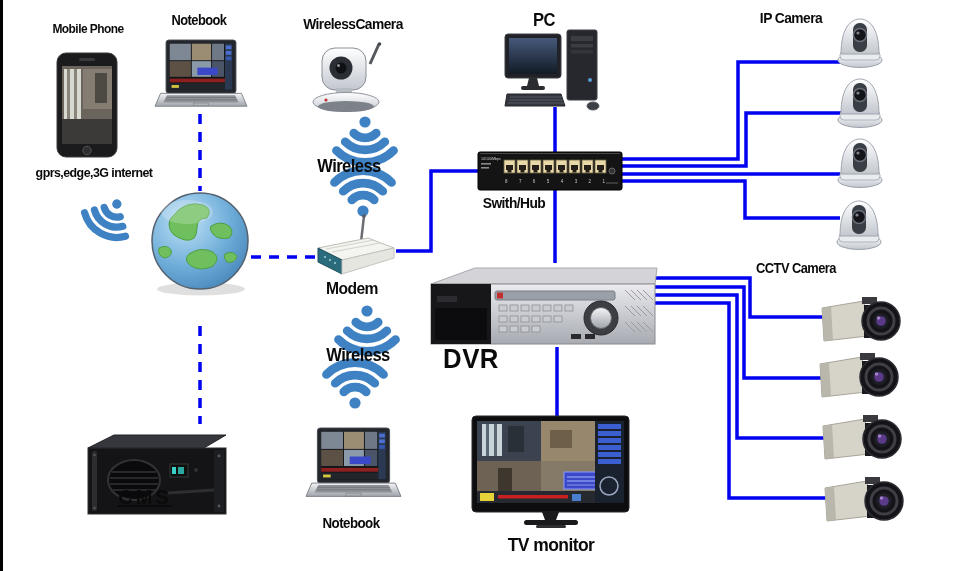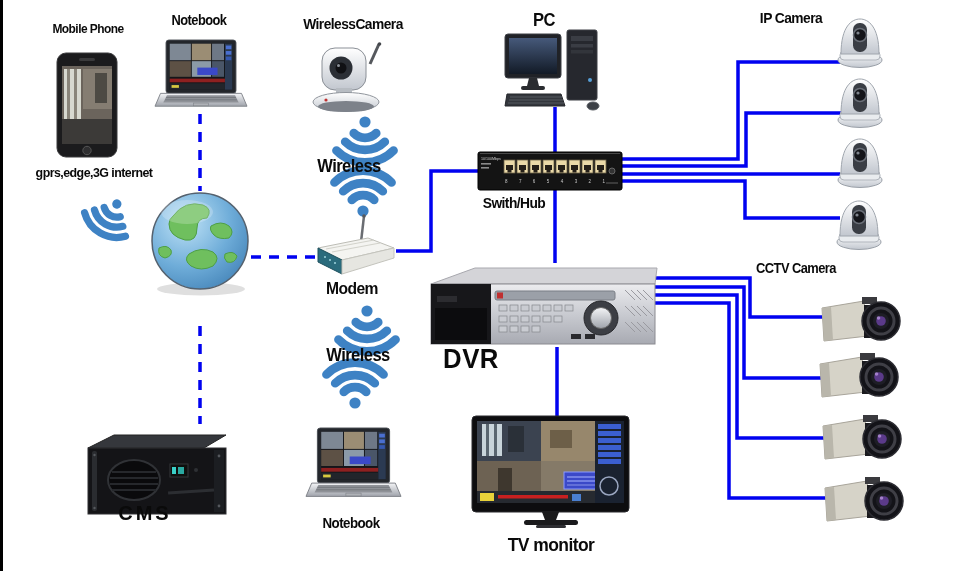--- a/index.html
+++ b/index.html
@@ -344,16 +344,16 @@
   <div class="lbl" style="left:283px;top:15px;width:140px;font-size:15px;">WirelessCamera</div>
   <div class="lbl" style="left:504px;top:10px;width:80px;font-size:18px;">PC</div>
   <div class="lbl" style="left:731px;top:9px;width:120px;font-size:15px;">IP Camera</div>
   <div class="lbl" style="left:14px;top:165px;width:160px;font-size:13.5px;">gprs,edge,3G internet</div>
   <div class="lbl" style="left:289px;top:156px;width:120px;font-size:18px;">Wireless</div>
   <div class="lbl" style="left:292px;top:279px;width:120px;font-size:17px;">Modem</div>
   <div class="lbl" style="left:298px;top:345px;width:120px;font-size:18px;">Wireless</div>
   <div class="lbl" style="left:454px;top:194px;width:120px;font-size:15px;">Swith/Hub</div>
   <div class="lbl lbl-dvr" style="left:421px;top:343px;width:100px;font-size:28px;">DVR</div>
   <div class="lbl" style="left:736px;top:260px;width:120px;font-size:14px;">CCTV Camera</div>
-  <div class="lbl lbl-cms" style="left:85px;top:502px;width:120px;font-size:20px;">CMS</div>
+  <div class="lbl lbl-cms" style="left:85px;top:486px;width:120px;font-size:20px;text-decoration:underline;">CMS</div>
   <div class="lbl" style="left:291px;top:515px;width:120px;font-size:14.5px;">Notebook</div>
   <div class="lbl" style="left:491px;top:534px;width:120px;font-size:19px;">TV monitor</div>
 </div>
 
 </body></html>

